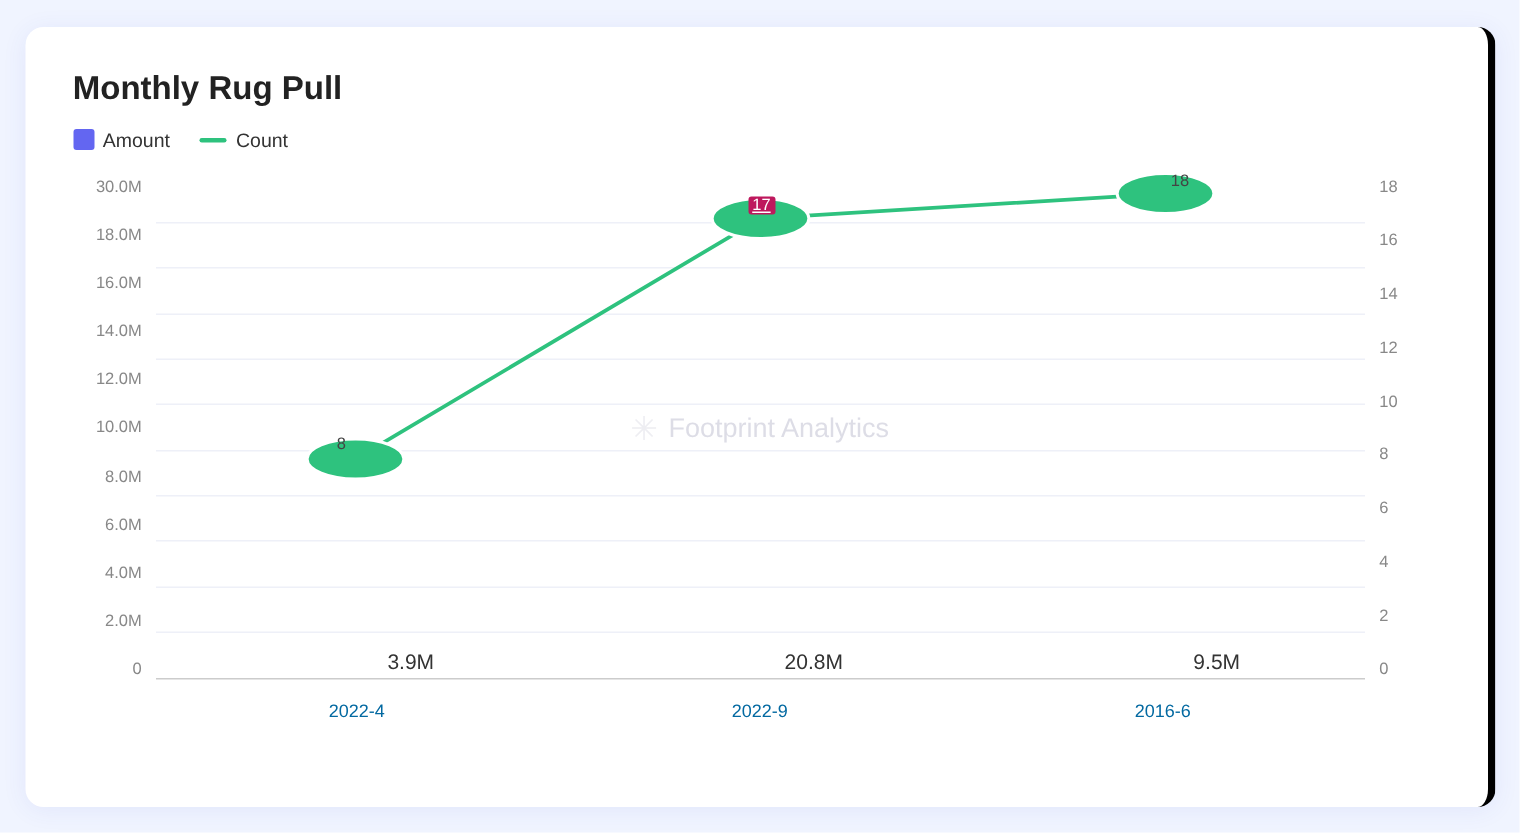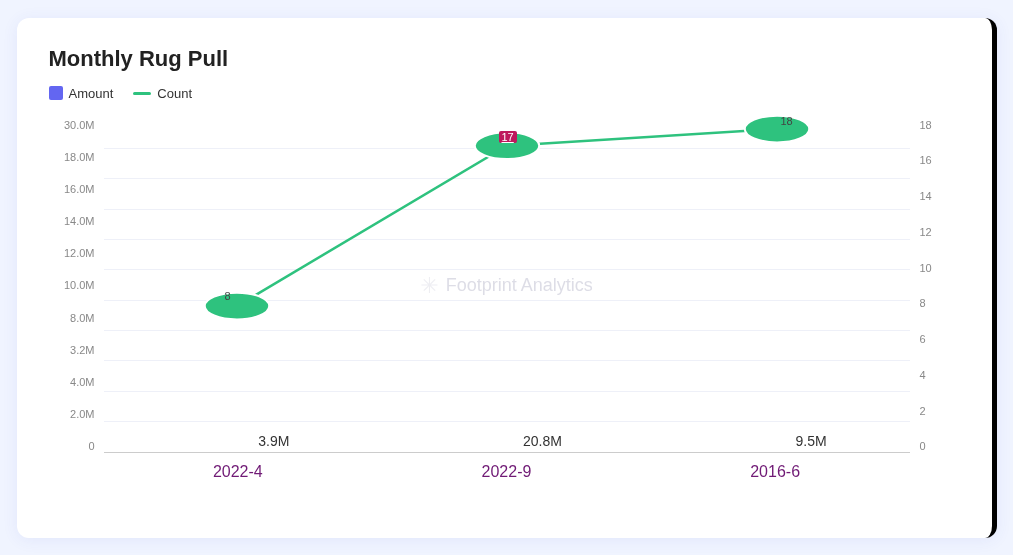--- a/index.html
+++ b/index.html
@@ -142,22 +142,22 @@
     
     .x-axis {
       position: absolute;
       left: 0;
       right: 0;
       bottom: -28px;
       display: flex;
       justify-content: space-around;
     }
     .x-label {
-      font-size: 16px;
-      color: #701a75;
+      font-size: 12px;
+      color: #0369a1;
     }
     
     .x-axis-line {
       position: absolute;
       bottom: 0;
       left: 0;
       right: 0;
       height: 1px;
       background: #ccc;
     }
@@ -215,21 +215,21 @@
       <span>Count</span>
     </div>
   </div>
 
   <div class="chart-area">
 
     <div class="y-axis-left">
       <span>0</span>
       <span>2.0M</span>
       <span>4.0M</span>
-      <span>3.2M</span>
+      <span>6.0M</span>
       <span>8.0M</span>
       <span>10.0M</span>
       <span>12.0M</span>
       <span>14.0M</span>
       <span>16.0M</span>
       <span>18.0M</span>
       <span>30.0M</span>
     </div>
 
     <div class="y-axis-right">

